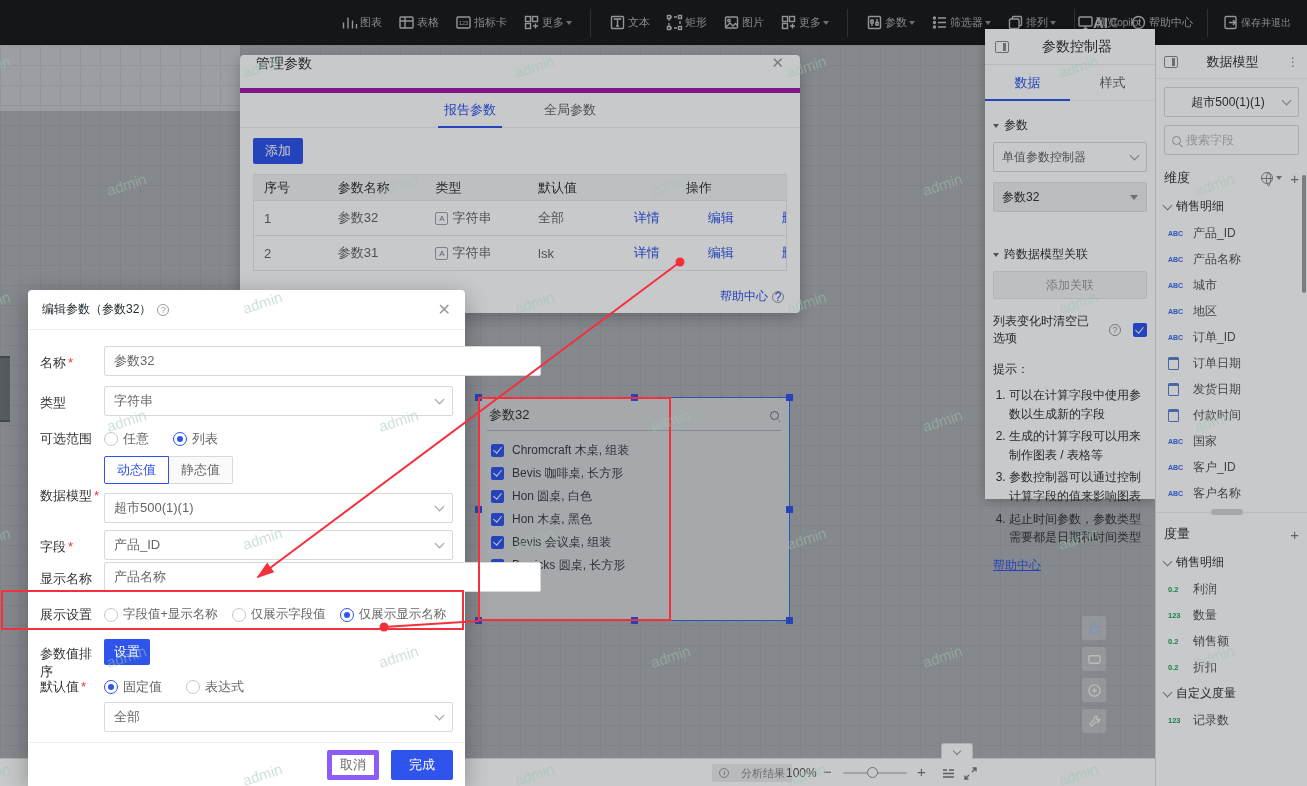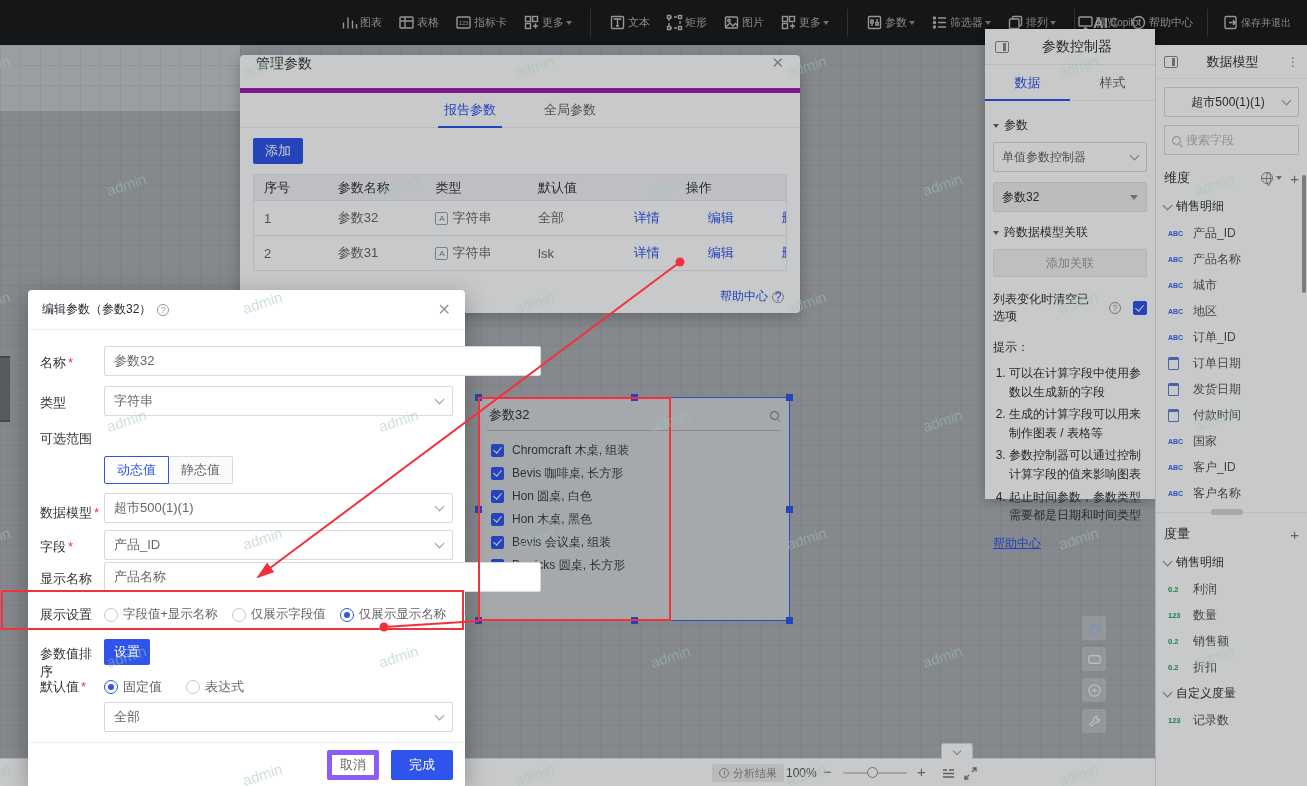--- a/index.html
+++ b/index.html
@@ -103,21 +103,21 @@
     border:1.2px solid #5b7fd4; border-top:3px solid #5b7fd4; border-radius:1.5px; }
   .dp-scroll { position:absolute; left:146px; top:130px; width:4px; height:118px; background:#9d9d9d; border-radius:2px; }
   .dp-divider { position:relative; border-top:1px solid #ededed; margin-top:6px; }
   .dp-handle { position:absolute; left:55px; top:-4px; width:32px; height:6px; background:#d4d4d4; border-radius:3px; cursor:row-resize; }
   .dp-measure-block { padding-top:8px; }
 
   
   .bottombar { position:absolute; left:0; top:758px; width:1155px; height:28px; background:#fff;
     border-top:1px solid #e2e2e2; z-index:10; }
   .bb-chip { position:absolute; left:712px; top:5px; height:18px; background:#ececec; border-radius:2px;
-    display:flex; align-items:center; gap:4px; padding:0 7px; font-size:11px; color:#8a8a8a; cursor:pointer; }
+    display:flex; align-items:center; gap:12px; padding:0 7px; font-size:11px; color:#8a8a8a; cursor:pointer; }
   .bb-chip .aic { width:10px; height:10px; border:1.2px solid #9a9a9a; border-radius:50%; position:relative; }
   .bb-chip .aic::after { content:""; position:absolute; left:4px; top:2px; width:1.2px; height:3.5px; background:#9a9a9a; }
   .bb-zoomtxt { position:absolute; left:786px; top:7px; font-size:12px; color:#555; }
   .bb-minus { position:absolute; left:823px; top:4px; font-size:15px; color:#777; cursor:pointer; }
   .bb-track { position:absolute; left:843px; top:13px; width:64px; height:2px; background:#cfcfcf; border-radius:1px; cursor:pointer; }
   .bb-knob { position:absolute; left:867px; top:8px; width:11px; height:11px; border:1.5px solid #8f8f8f;
     border-radius:50%; background:#fff; cursor:grab; }
   .bb-plus { position:absolute; left:917px; top:4px; font-size:15px; color:#777; cursor:pointer; }
   .bb-ic { position:absolute; top:6px; width:17px; height:17px; cursor:pointer; }
   .bb-ic svg { width:17px; height:17px; stroke:#777; fill:none; stroke-width:1.4; }
@@ -445,21 +445,21 @@
         <span>参数</span>
       </div>
       <div class="pp-select">
         <span class="grow">单值参数控制器</span>
         <span class="chev"></span>
       </div>
       <div class="pp-select filled">
         <span class="grow">参数32</span>
         <span class="tri-down"></span>
       </div>
-      <div class="pp-sec" style="margin-top:12px">
+      <div class="pp-sec" style="margin-top:34px">
         <span class="sec-caret"></span>
         <span>跨数据模型关联</span>
       </div>
       <div class="pp-btn">添加关联</div>
       <div class="pp-clear">
         <span>列表变化时清空已选项</span>
         <span class="icirc">?</span>
         <span class="cbx"></span>
       </div>
       <div class="pp-tips-title">提示：</div>
@@ -692,27 +692,33 @@
         <span class="ed-label">类型</span>
       </div>
     <div class="ed-select ed-ctl" style="top:96px">
       <span class="grow">字符串</span>
       <span class="chev"></span>
     </div>
 
     <div class="ed-row" style="top:140px">
       <span class="ed-label">可选范围</span>
     </div>
+    <div class="ed-ctl rgroup" style="top:140px">
+      <span class="radio"></span>
+      <span class="rlbl">任意</span>
+      <span class="radio on" style="margin-left:24px"></span>
+      <span class="rlbl">列表</span>
+    </div>
 
     <div class="ed-ctl seg" style="top:166px">
       <span class="seg-btn on">动态值</span>
       <span class="seg-btn off">静态值</span>
     </div>
 
-    <div class="ed-row" style="top:214px">
+    <div class="ed-row" style="top:197px">
         <span class="ed-label"><span>数据模型</span><span class="req">*</span></span>
       </div>
     <div class="ed-select ed-ctl" style="top:203px">
       <span class="grow">超市500(1)(1)</span>
       <span class="chev"></span>
     </div>
 
     <div class="ed-row" style="top:248px">
         <span class="ed-label"><span>字段</span><span class="req">*</span></span>
       </div>

